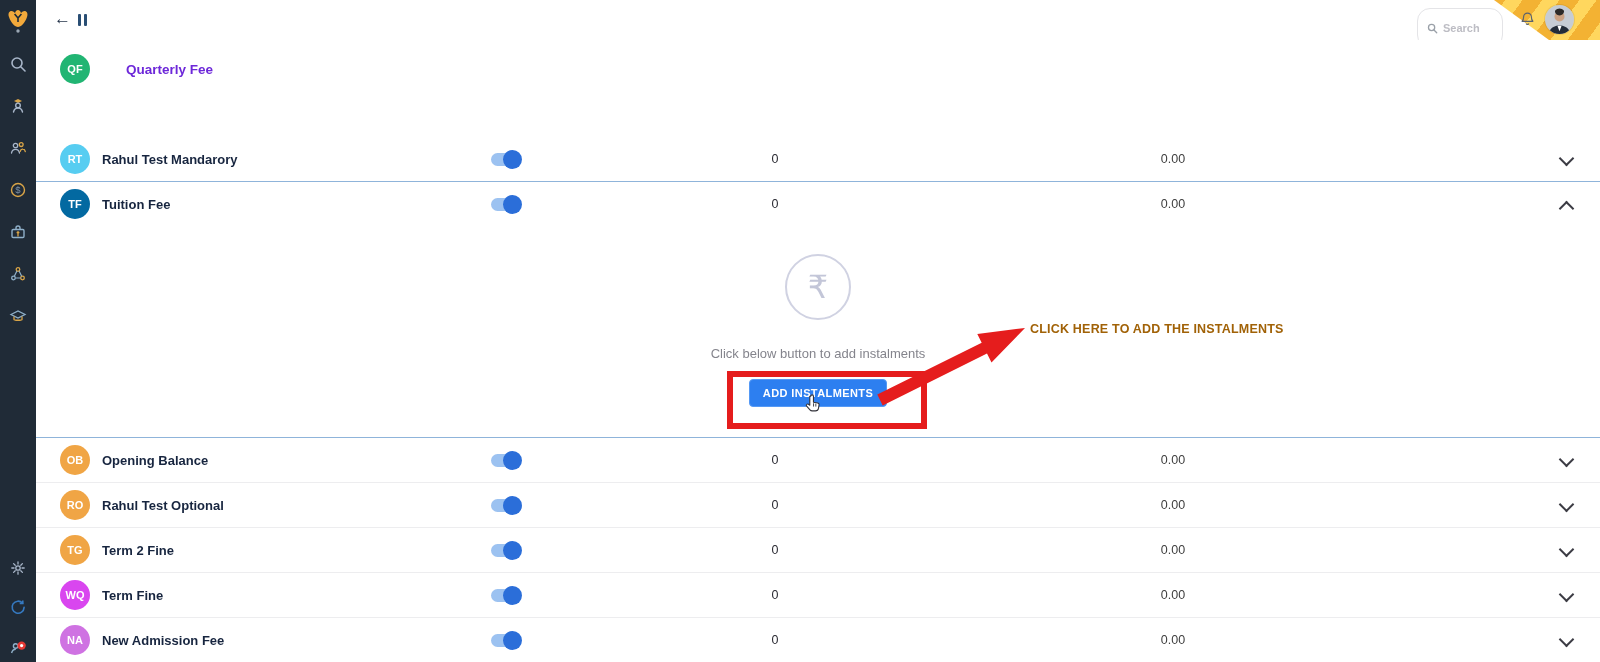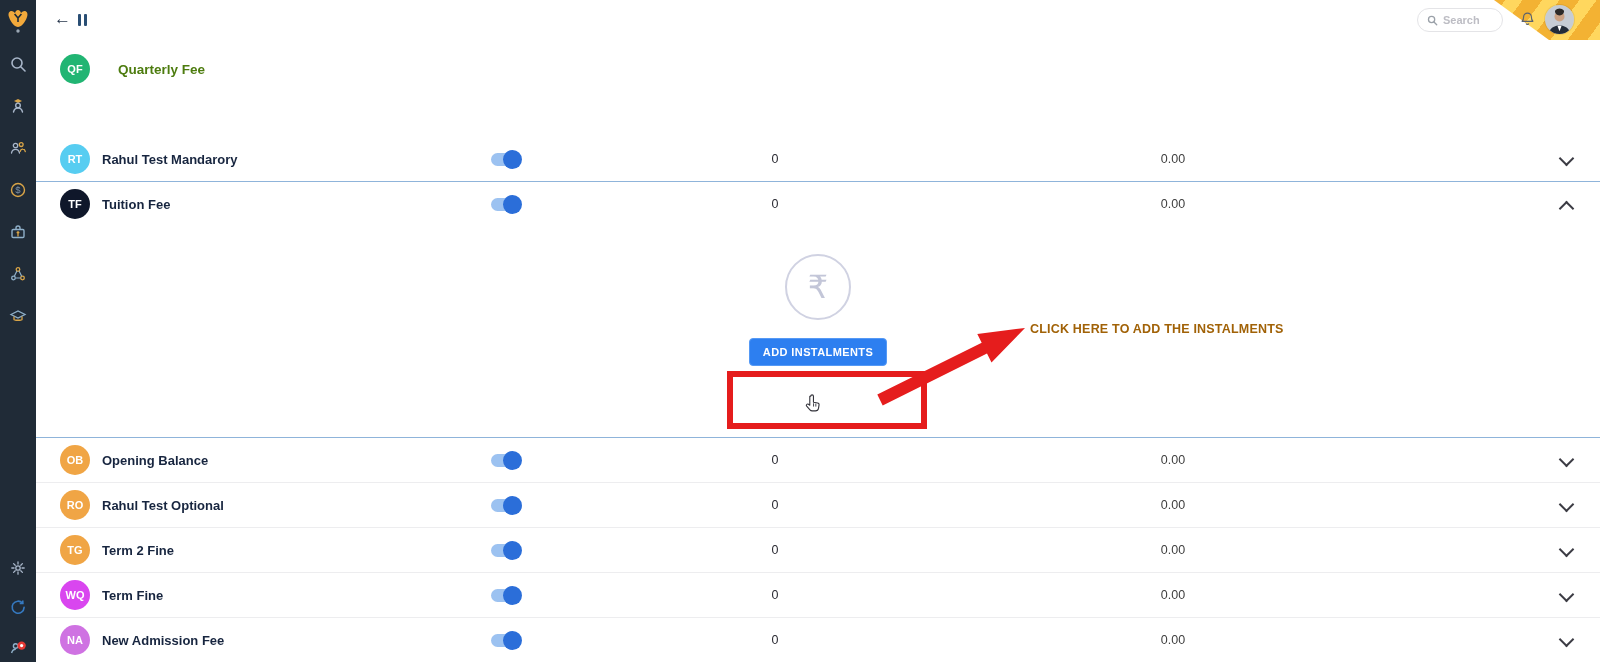--- a/index.html
+++ b/index.html
@@ -18,32 +18,32 @@
   
   .main{position:absolute;left:36px;top:0;right:0;height:662px;}
   .topbar{position:relative;height:40px;background:#fff;overflow:hidden;z-index:3;}
   .back-arrow{position:absolute;left:18px;top:9px;font-size:17px;color:#24344a;cursor:pointer;}
   .pause{position:absolute;left:42px;top:14px;display:flex;gap:3px;cursor:pointer;}
   .pause i{width:3px;height:12px;background:#2a4e74;border-radius:1px;}
   .corner-decor{position:absolute;right:-38px;top:-46px;width:150px;height:86px;
        transform:rotate(36deg);
        background:repeating-linear-gradient(90deg,#ffd75e 0 14px,#f3b233 14px 30px);z-index:0;}
   .search-pill{position:absolute;right:97px;top:8px;width:66px;height:22px;border:1.5px solid #e4e4e7;
-       border-radius:13px;display:flex;align-items:center;gap:5px;padding:0 9px;background:#fff;z-index:2;cursor:text;}
+       border-radius:13px;display:flex;align-items:center;gap:5px;padding:8px 9px;background:#fff;z-index:2;cursor:text;}
   .search-pill span{color:#bdbdc4;font-size:11px;font-weight:bold;}
   .bell{position:absolute;right:64px;top:10px;z-index:2;cursor:pointer;}
   .user-avatar{position:absolute;right:26px;top:5px;width:29px;height:29px;border-radius:50%;
        overflow:hidden;z-index:2;cursor:pointer;box-shadow:0 0 0 1px rgba(0,0,0,.08);}
 
   
   .content{position:absolute;top:40px;left:0;right:0;bottom:0;background:#fff;}
   .fee-header{position:absolute;top:6px;left:24px;display:flex;align-items:center;gap:28px;height:46px;}
   .page-avatar{width:30px;height:30px;border-radius:50%;color:#fff;font-size:11px;font-weight:bold;
        display:flex;align-items:center;justify-content:center;}
-  .page-title{font-size:13.5px;font-weight:bold;color:#4d7c0f;}
+  .page-title{font-size:13.5px;font-weight:bold;color:#6d28d9;margin-left:8px;}
 
   .thead{position:absolute;top:59px;left:0;right:0;height:38px;background:#f6f6f8;
        border-top:1px solid #e4e4e6;border-bottom:1px solid #e4e4e6;}
   .thead span{position:absolute;top:12px;font-size:12px;font-weight:bold;color:#1a2740;}
   .col-feetype{left:59px;}
   .col-status{left:469px;transform:translateX(-50%);}
   .col-inst{left:739px;transform:translateX(-50%);}
   .col-amount{left:1114px;transform:translateX(-50%);}
 
   .rows{position:absolute;top:97px;left:0;right:0;}
@@ -216,34 +216,35 @@
         <span class="r-name">Rahul Test Mandarory</span>
         <span class="toggle on">
             <span class="knob"></span>
           </span>
         <span class="r-inst">0</span>
         <span class="r-amount">0.00</span>
         <span class="chev down"></span>
       </div>
 
       <div class="trow expanded">
-        <span class="r-avatar" style="background: #0f172a;">TF</span>
+        <span class="r-avatar" style="background: #0369a1;">TF</span>
         <span class="r-name">Tuition Fee</span>
         <span class="toggle on">
             <span class="knob"></span>
           </span>
         <span class="r-inst">0</span>
         <span class="r-amount">0.00</span>
         <span class="chev up"></span>
       </div>
 
       <div class="panel">
         <div class="rupee-circle">
           <span>₹</span>
         </div>
+        <div class="panel-caption">Click below button to add instalments</div>
         <button class="add-btn">ADD INSTALMENTS</button>
       </div>
 
       <div class="trow">
         <span class="r-avatar" style="background: rgb(240, 165, 69);">OB</span>
         <span class="r-name">Opening Balance</span>
         <span class="toggle on">
             <span class="knob"></span>
           </span>
         <span class="r-inst">0</span>

